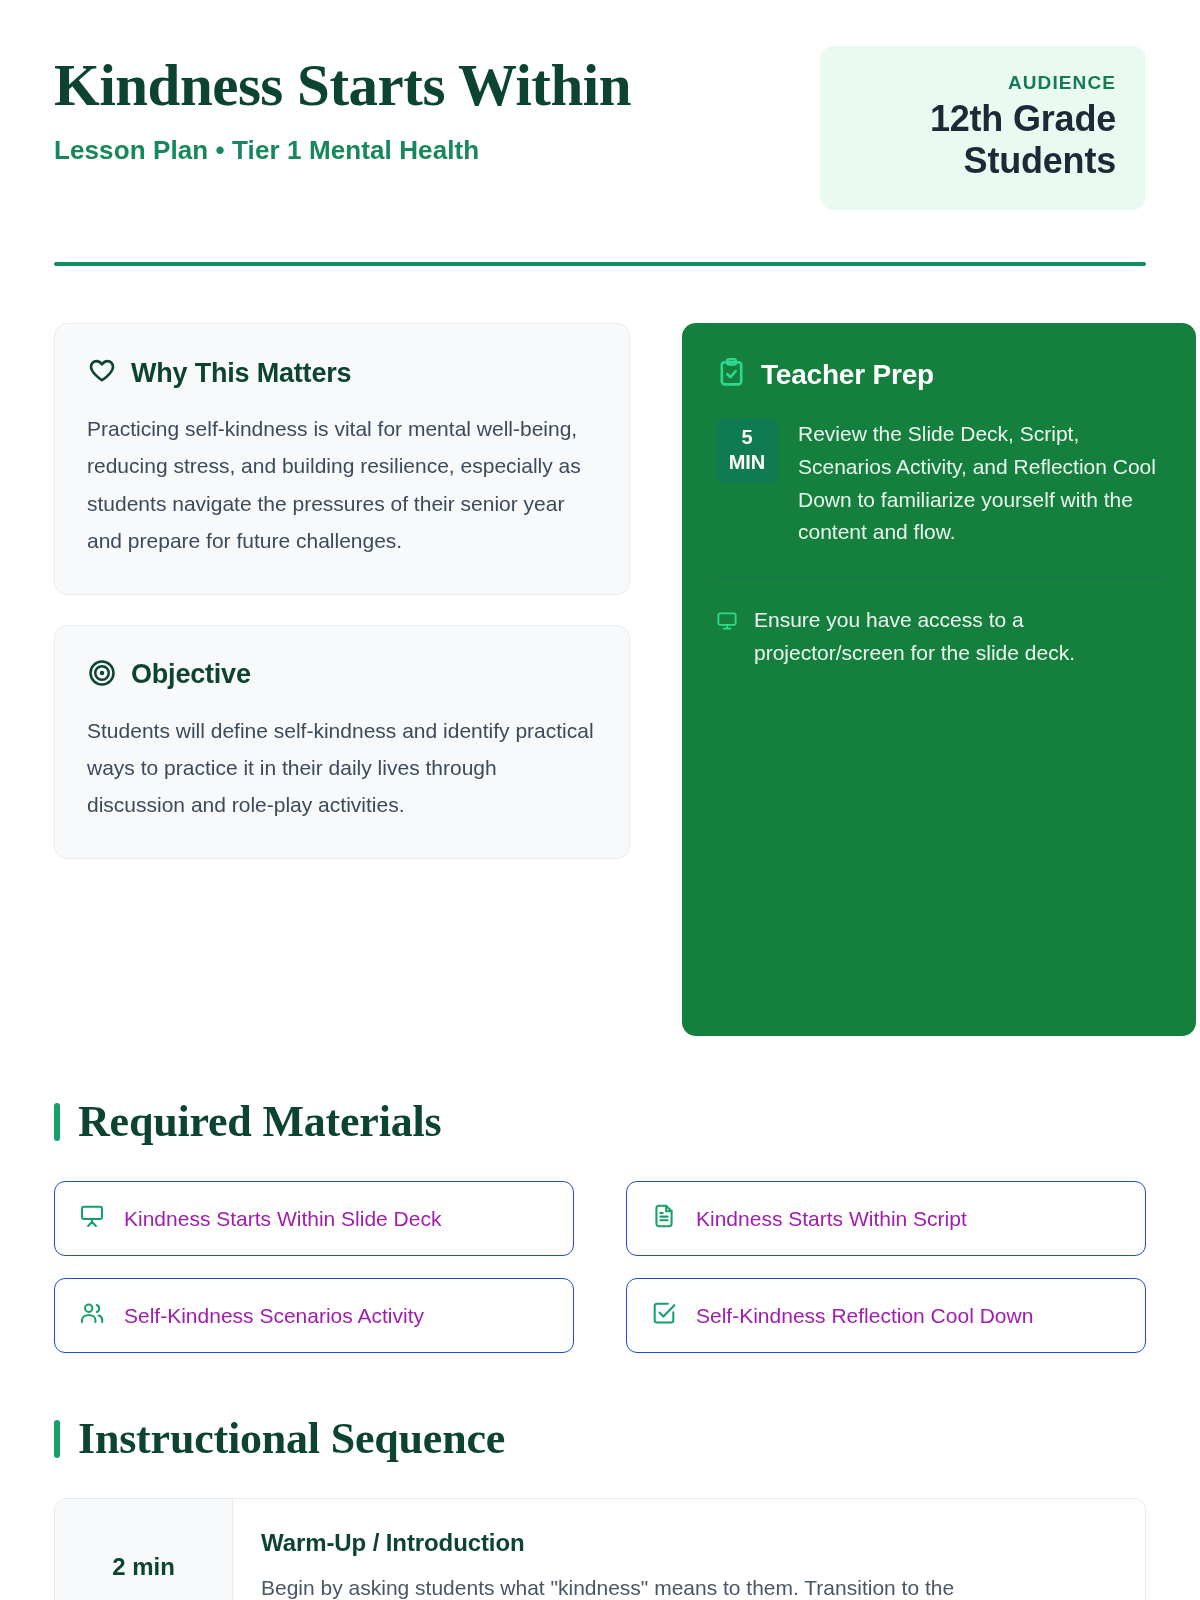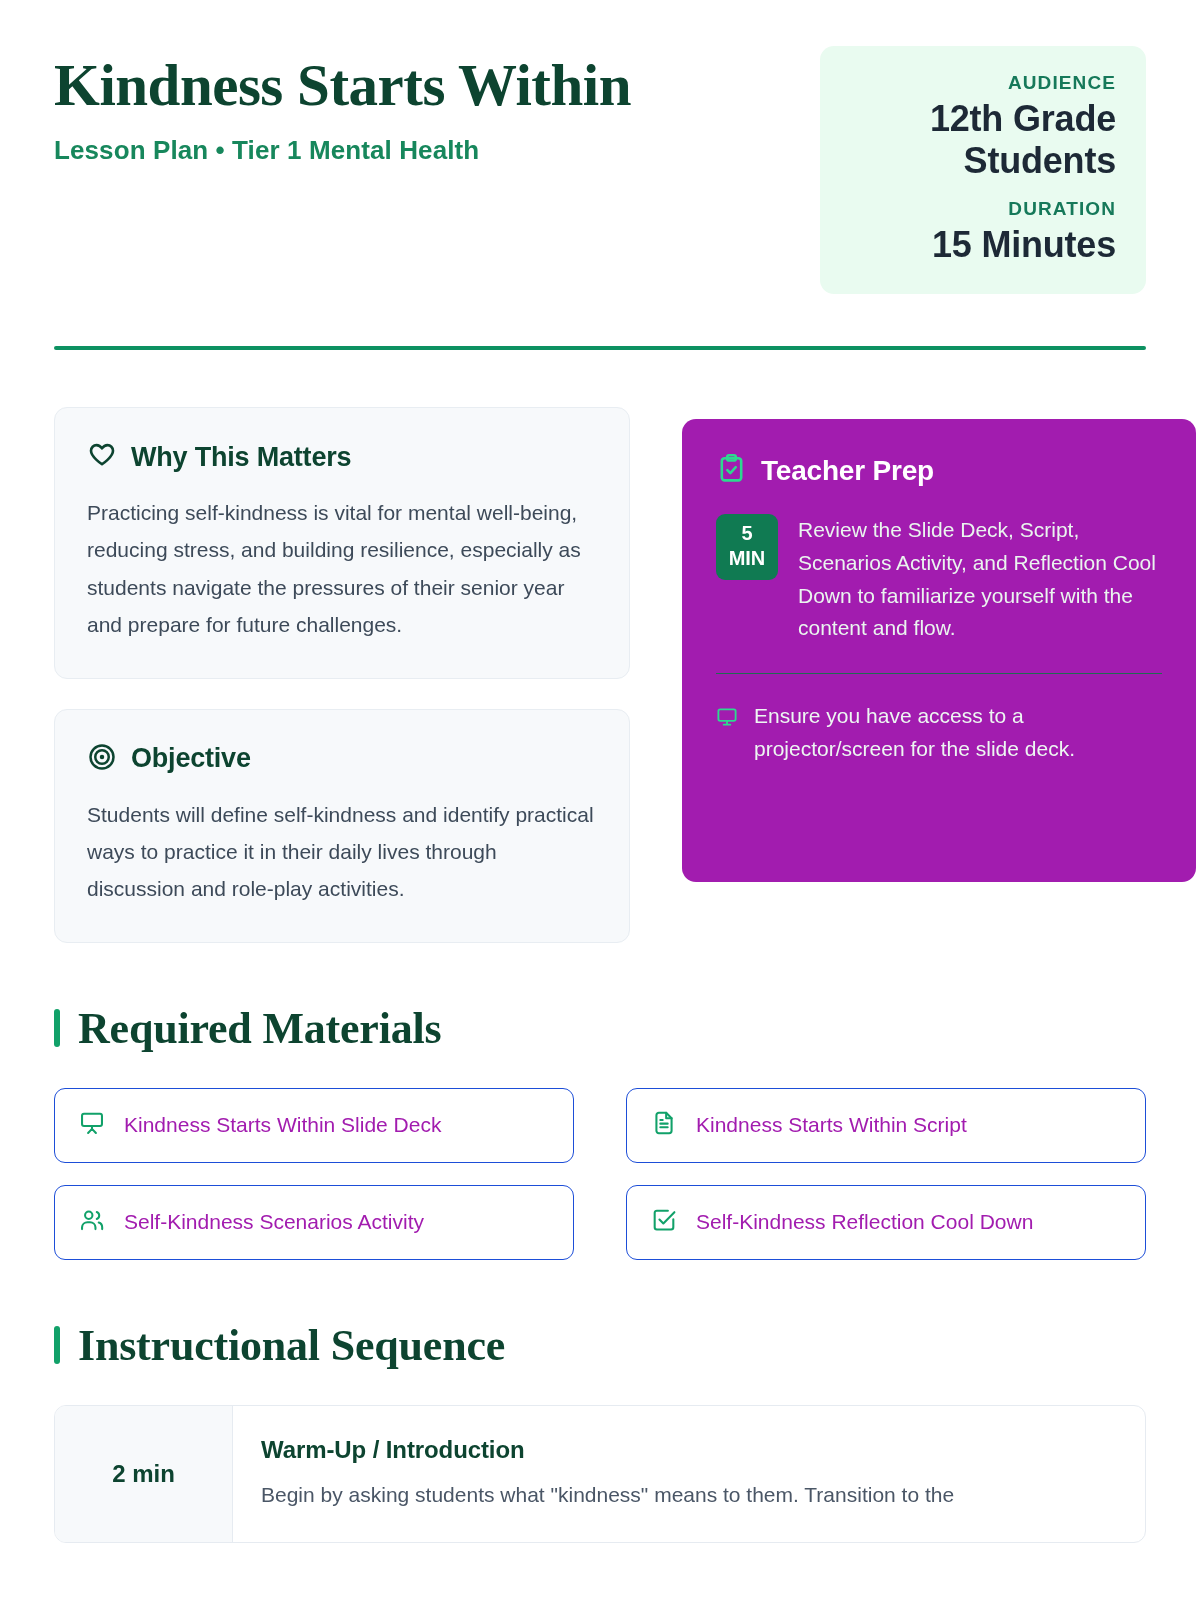--- a/index.html
+++ b/index.html
@@ -117,25 +117,24 @@
   }
 
   .card-body {
     font-size: 21px;
     line-height: 1.78;
     color: #3d4a59;
   }
 
   
   .prep-card {
-    background: #a21caf;
+    background: #15803d;
     border-radius: 14px;
     padding: 34px 34px 38px 34px;
-    height: 463px;
-    margin-top: 12px;
+    height: 713px;
   }
 
   .prep-head {
     display: flex;
     align-items: center;
     gap: 14px;
     margin-bottom: 26px;
   }
 
   .prep-title {
@@ -278,24 +277,20 @@
   <div class="header">
     <div class="header-left">
       <div class="doc-title">Kindness Starts Within</div>
       <div class="doc-subtitle">Lesson Plan • Tier 1 Mental Health</div>
     </div>
 
     <div class="meta-box">
       <div class="meta-group">
         <div class="meta-label">AUDIENCE</div>
         <div class="meta-value">12th Grade Students</div>
-      </div>
-      <div class="meta-group">
-        <div class="meta-label">DURATION</div>
-        <div class="meta-value">15 Minutes</div>
       </div>
     </div>
   </div>
 
   <div class="rule"></div>
 
   <div class="cols">
 
     <div class="col-left">
 

